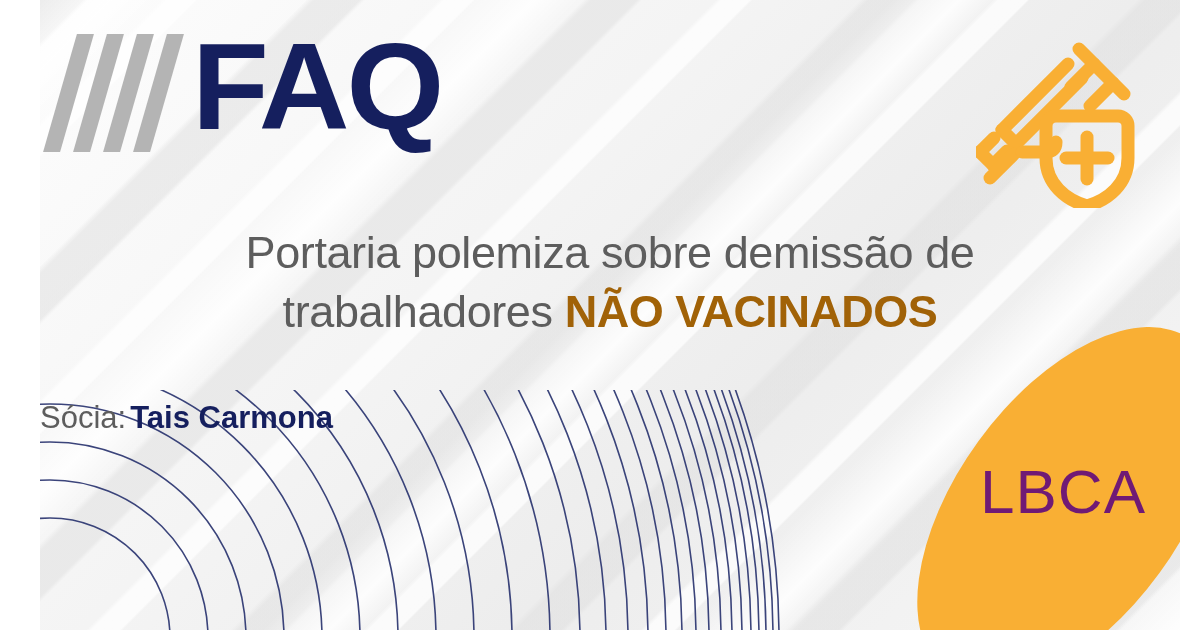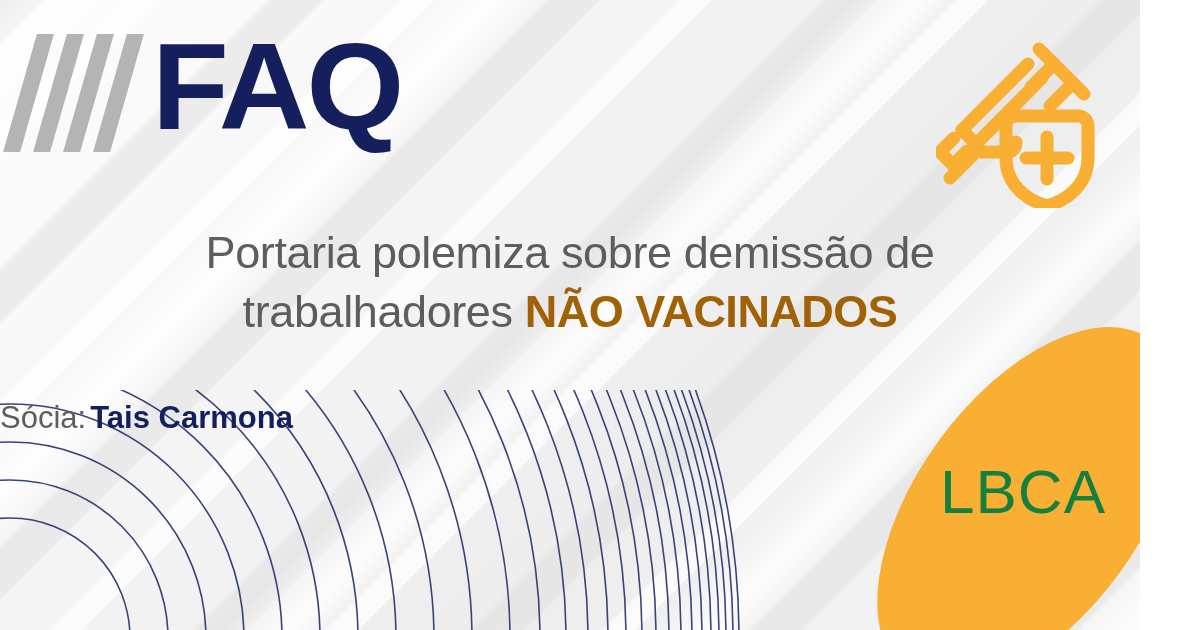--- a/index.html
+++ b/index.html
@@ -7,20 +7,21 @@
     padding: 0;
     background: #ffffff;
   }
   #card {
     position: relative;
     width: 1140px;
     height: 630px;
     overflow: hidden;
     background: #f2f2f2;
     font-family: "Liberation Sans", sans-serif;
+    margin-left: 40px;
   }
 
   
   .bg-base {
     position: absolute;
     inset: 0;
     background:
       linear-gradient(135deg, #fdfdfd 0%, #f4f4f4 38%, #ededed 62%, #f6f6f6 100%);
   }
   .bg-stripes {
@@ -155,21 +156,21 @@
     background: #f9af34;
     transform: rotate(36deg);
   }
   .lbca-text {
     position: absolute;
     left: 50%;
     top: 50%;
     transform: translate(-50%, -50%);
     margin-left: -6px;
     margin-top: -16px;
-    color: #15803d;
+    color: #701a75;
     font-size: 62px;
     font-weight: 300;
     letter-spacing: 1px;
     font-family: "Liberation Sans", sans-serif;
     white-space: nowrap;
   }
 </style>
 </head>
 <body>
 

